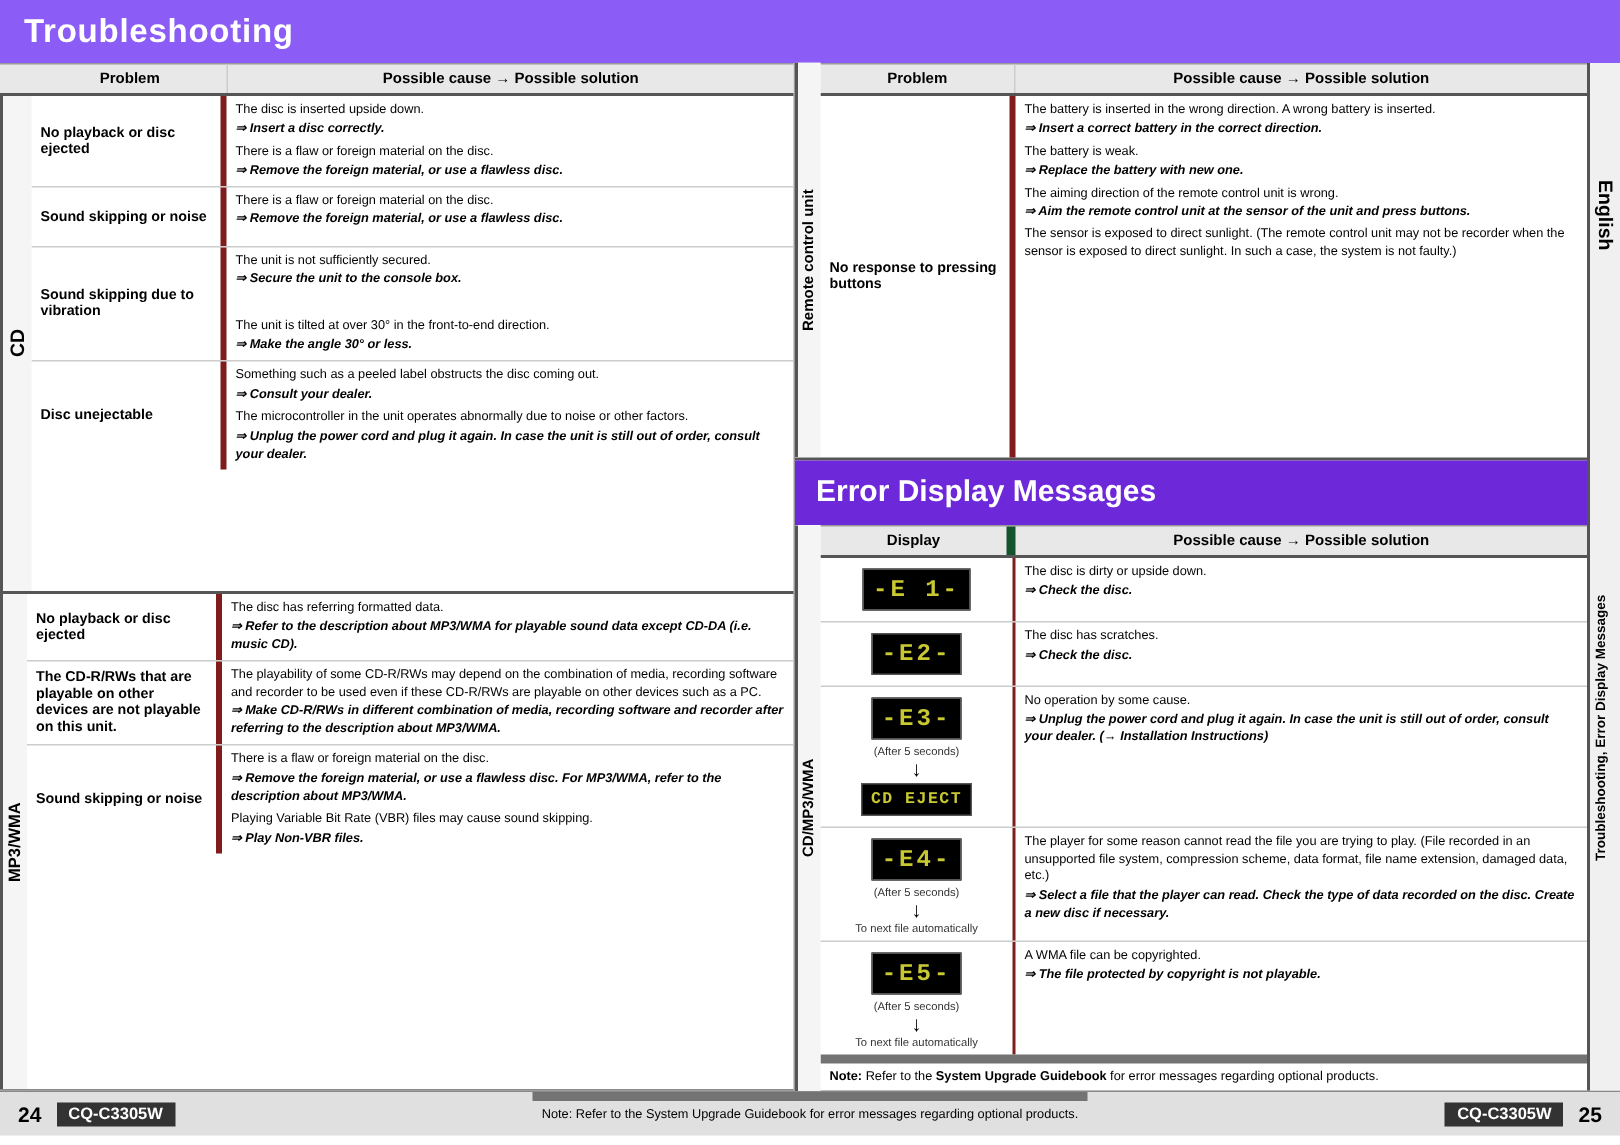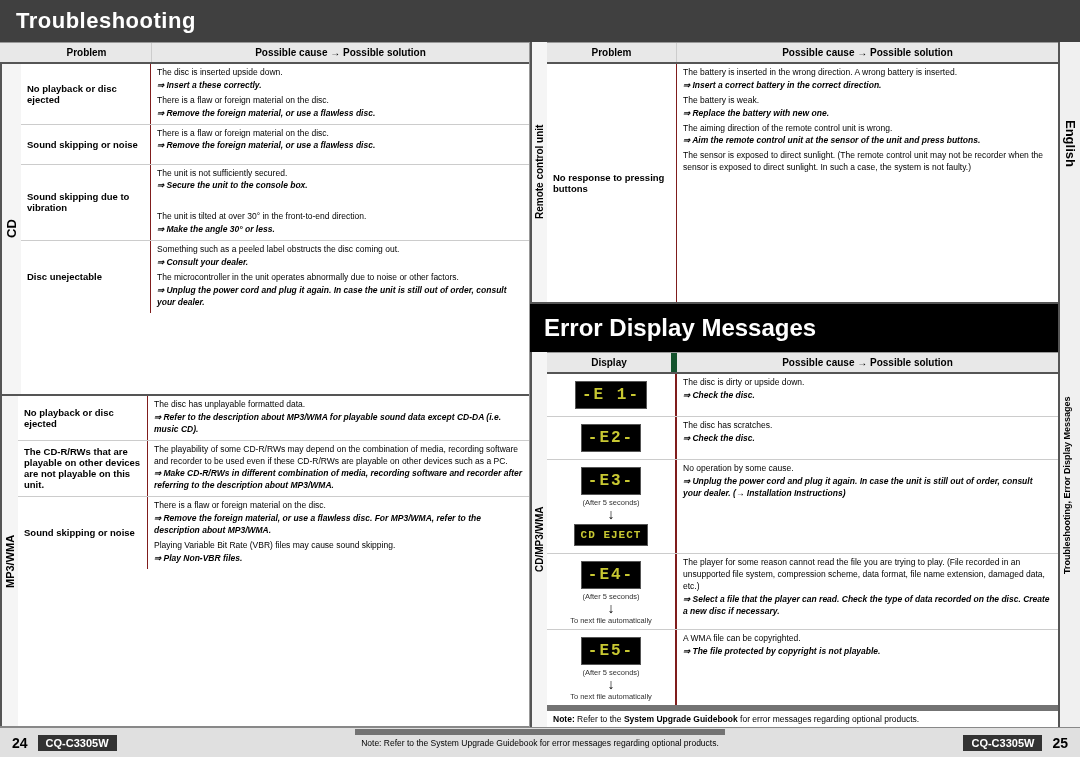--- a/index.html
+++ b/index.html
@@ -6,21 +6,21 @@
     body {
       font-family: Arial, sans-serif;
       font-size: 10px;
       background: #fff;
       width: 1080px;
       min-height: 763px;
       color: #000;
     }
 
     .header {
-      background: #404040;
+      background: #8b5cf6;
       color: #fff;
       padding: 8px 16px;
       font-size: 22px;
       font-weight: bold;
       letter-spacing: 0.5px;
     }
 
     .main-content {
       display: flex;
       flex-direction: row;
@@ -82,21 +82,21 @@
       min-height: 40px;
     }
 
     .problem-row:last-child {
       border-bottom: none;
     }
 
     .problem-cell {
       width: 130px;
       padding: 4px 6px;
-      border-right: 1px solid #7f1d1d;
+      border-right: 4px solid #7f1d1d;
       font-weight: bold;
       font-size: 9.5px;
       display: flex;
       align-items: center;
     }
 
     .solution-cell {
       flex: 1;
       padding: 3px 6px;
       font-size: 8.5px;
@@ -111,23 +111,23 @@
       font-style: italic;
       font-weight: bold;
     }
 
     .solution-arrow::before {
       content: '⇒ ';
     }
 
     
     .error-header {
-      background: #000000;
+      background: #6d28d9;
       color: #fff;
-      font-size: 24px;
+      font-size: 20px;
       font-weight: bold;
       padding: 10px 14px;
       margin: 0;
     }
 
     .error-table-header {
       display: flex;
       background: #e8e8e8;
       border-bottom: 2px solid #555;
       border-top: 1px solid #999;
@@ -310,21 +310,21 @@
       <div class="section-block" style="flex:1; border-bottom:2px solid #555;">
         <div class="cd-label">CD</div>
         <div class="section-inner">
 
           <div class="problem-row">
             <div class="problem-cell">
               <span>No playback or disc ejected</span>
             </div>
             <div class="solution-cell">
               <div class="solution-line">The disc is inserted upside down.</div>
-              <div class="solution-line solution-arrow">Insert a these correctly.</div>
+              <div class="solution-line solution-arrow">Insert a disc correctly.</div>
               <div class="solution-line" style="margin-top:3px;">There is a flaw or foreign material on the disc.</div>
               <div class="solution-line solution-arrow">Remove the foreign material, or use a flawless disc.</div>
             </div>
           </div>
 
           <div class="problem-row">
             <div class="problem-cell">
               <span>Sound skipping or noise</span>
             </div>
             <div class="solution-cell">
@@ -362,21 +362,21 @@
 
       <div class="section-block" style="flex:1;">
         <div class="mp3-label">MP3/WMA</div>
         <div class="section-inner">
 
           <div class="problem-row">
             <div class="problem-cell">
               <span>No playback or disc ejected</span>
             </div>
             <div class="solution-cell">
-              <div class="solution-line">The disc has unplayable formatted data.</div>
+              <div class="solution-line">The disc has referring formatted data.</div>
               <div class="solution-line solution-arrow">Refer to the description about MP3/WMA for playable sound data except <em>CD-DA (i.e. music CD).</em></div>
             </div>
           </div>
 
           <div class="problem-row">
             <div class="problem-cell">
               <span>The CD-R/RWs that are playable on other devices are not playable on this unit.</span>
             </div>
             <div class="solution-cell">
               <div class="solution-line">The playability of some CD-R/RWs may depend on the combination of media, recording software and recorder to be used even if these CD-R/RWs are playable on other devices such as a PC.</div>

